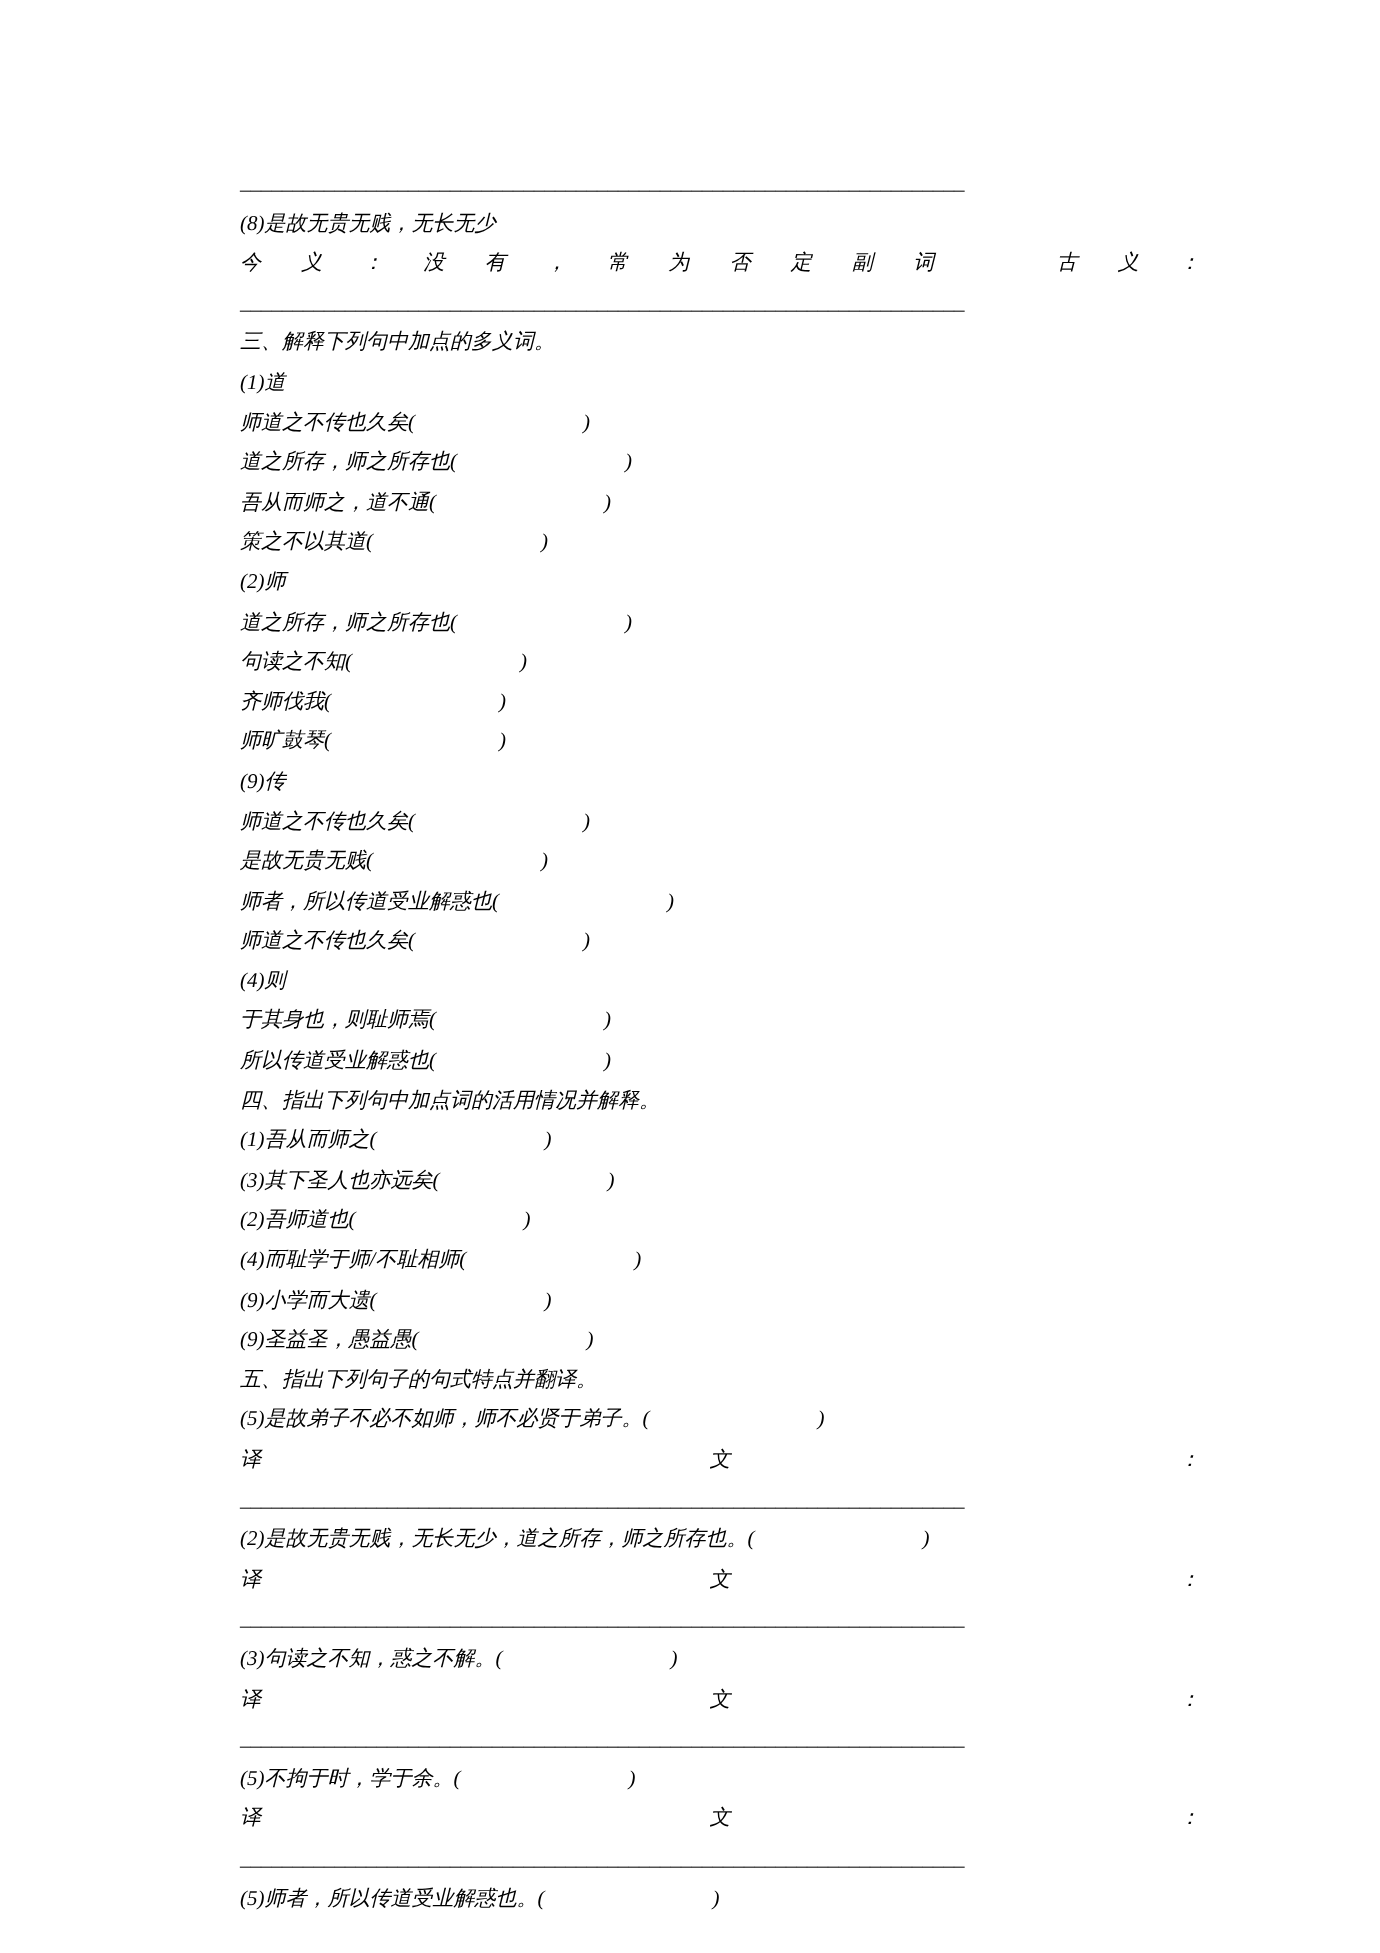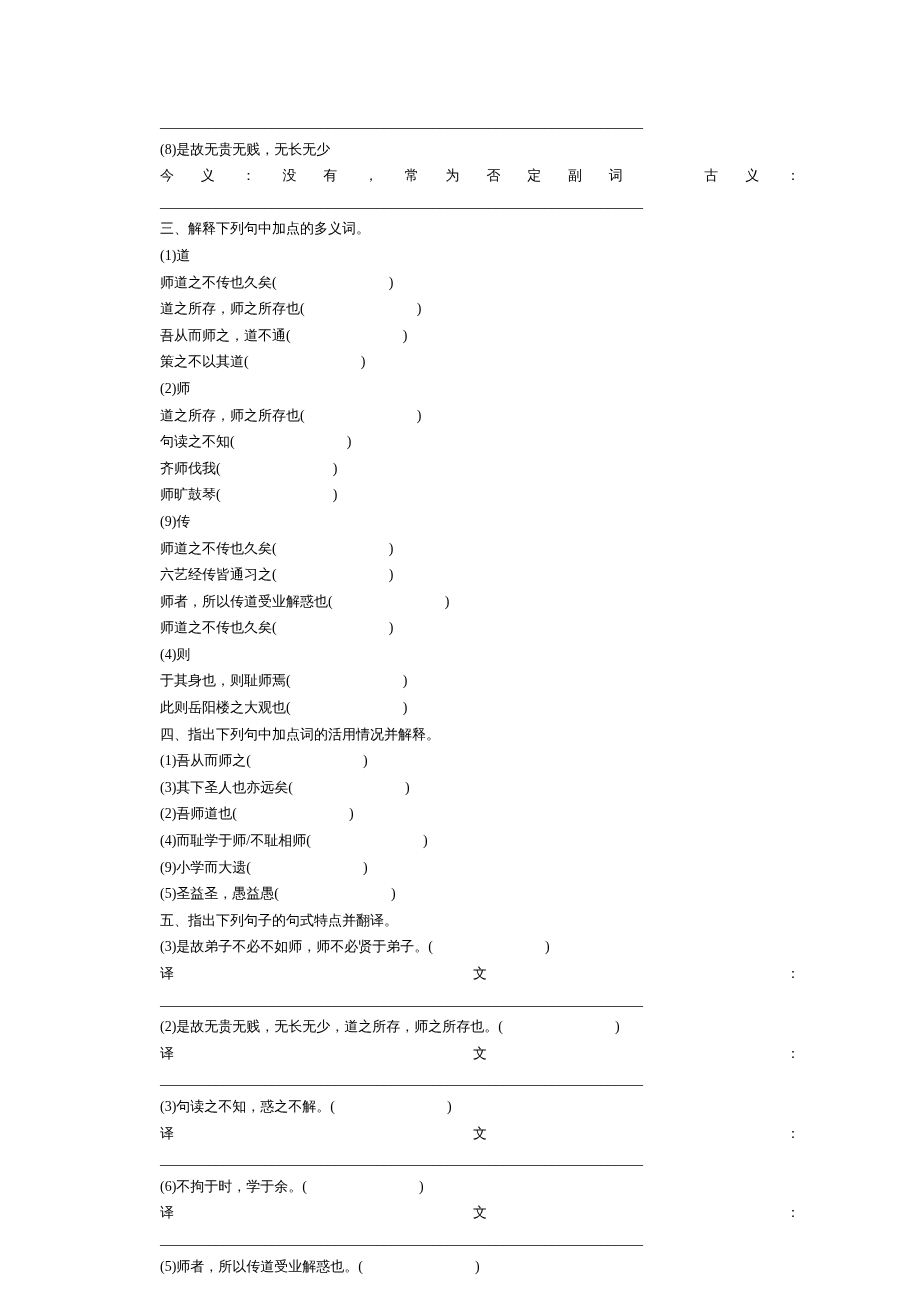--- a/index.html
+++ b/index.html
@@ -11,20 +11,21 @@
       background: #ffffff;
       font-family: "SimSun", "宋体", serif;
       font-size: 14px;
       line-height: 1.9;
       color: #000000;
       padding: 110px 120px 80px 160px;
       width: 920px;
     }
     .line {
       margin: 0;
+      font-style: italic;
     }
     .justify-block {
       display: flex;
       justify-content: space-between;
     }
   </style>
 </head>
 <body>
 
 <div class="line">_____________________________________________________________________</div>
@@ -61,39 +62,39 @@
 <div class="line">策之不以其道(　　　　　　　　)</div>
 
 <div class="line">(2)师</div>
 <div class="line">道之所存，师之所存也(　　　　　　　　)</div>
 <div class="line">句读之不知(　　　　　　　　)</div>
 <div class="line">齐师伐我(　　　　　　　　)</div>
 <div class="line">师旷鼓琴(　　　　　　　　)</div>
 
 <div class="line">(9)传</div>
 <div class="line">师道之不传也久矣(　　　　　　　　)</div>
-<div class="line">六艺经传皆通习之(　　　　　　　　)</div>
+<div class="line">是故无贵无贱(　　　　　　　　)</div>
 <div class="line">师者，所以传道受业解惑也(　　　　　　　　)</div>
 <div class="line">师道之不传也久矣(　　　　　　　　)</div>
 
 <div class="line">(4)则</div>
 <div class="line">于其身也，则耻师焉(　　　　　　　　)</div>
-<div class="line">此则岳阳楼之大观也(　　　　　　　　)</div>
+<div class="line">所以传道受业解惑也(　　　　　　　　)</div>
 
 <div class="line">四、指出下列句中加点词的活用情况并解释。</div>
 <div class="line">(1)吾从而师之(　　　　　　　　)</div>
 <div class="line">(3)其下圣人也亦远矣(　　　　　　　　)</div>
 <div class="line">(2)吾师道也(　　　　　　　　)</div>
 <div class="line">(4)而耻学于师/不耻相师(　　　　　　　　)</div>
 <div class="line">(9)小学而大遗(　　　　　　　　)</div>
-<div class="line">(5)圣益圣，愚益愚(　　　　　　　　)</div>
+<div class="line">(9)圣益圣，愚益愚(　　　　　　　　)</div>
 
 <div class="line">五、指出下列句子的句式特点并翻译。</div>
 
-<div class="line">(3)是故弟子不必不如师，师不必贤于弟子。(　　　　　　　　)</div>
+<div class="line">(5)是故弟子不必不如师，师不必贤于弟子。(　　　　　　　　)</div>
 <div class="line justify-block">
   <span>译</span>
   <span>文</span>
   <span>：</span>
 </div>
 <div class="line">_____________________________________________________________________</div>
 
 <div class="line">(2)是故无贵无贱，无长无少，道之所存，师之所存也。(　　　　　　　　)</div>
 <div class="line justify-block">
   <span>译</span>
@@ -103,21 +104,21 @@
 <div class="line">_____________________________________________________________________</div>
 
 <div class="line">(3)句读之不知，惑之不解。(　　　　　　　　)</div>
 <div class="line justify-block">
   <span>译</span>
   <span>文</span>
   <span>：</span>
 </div>
 <div class="line">_____________________________________________________________________</div>
 
-<div class="line">(6)不拘于时，学于余。(　　　　　　　　)</div>
+<div class="line">(5)不拘于时，学于余。(　　　　　　　　)</div>
 <div class="line justify-block">
   <span>译</span>
   <span>文</span>
   <span>：</span>
 </div>
 <div class="line">_____________________________________________________________________</div>
 
 <div class="line">(5)师者，所以传道受业解惑也。(　　　　　　　　)</div>
 
 </body></html>

